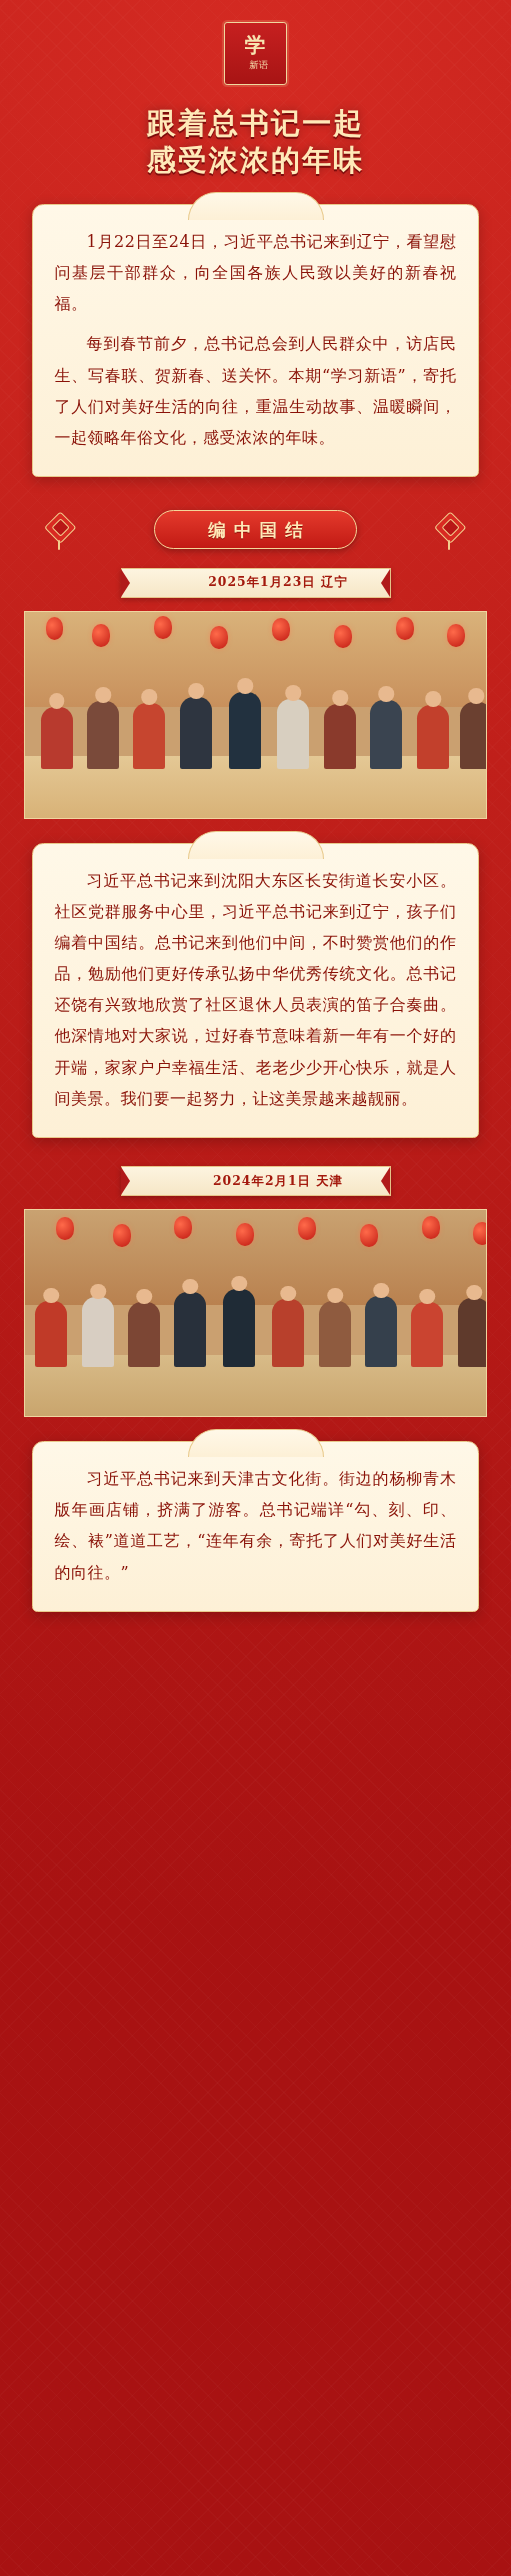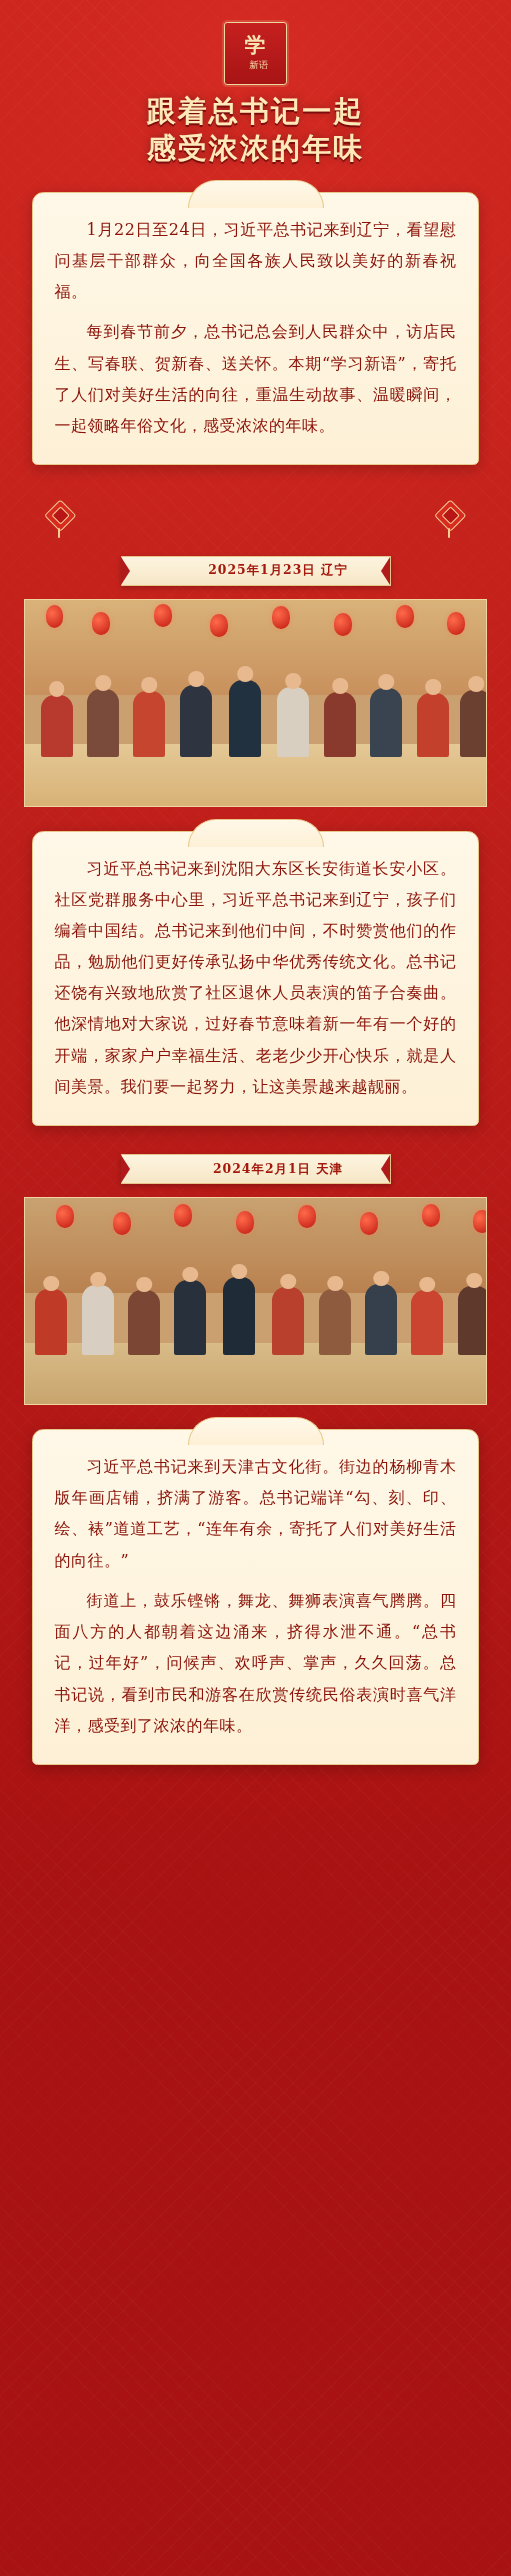--- a/index.html
+++ b/index.html
@@ -66,21 +66,21 @@
     font-size: 9.3px;
     line-height: 1.15;
     color: #f7e3b0;
     letter-spacing: 0.5px;
     margin-left: 7px;
   }
 
   
   .main-title {
     position: relative;
-    margin-top: 8px;
+    margin-top: 20px;
     text-align: center;
     font-family: "DejaVu Serif", serif;
     font-weight: bold;
     color: #ffe9b8;
     font-size: 29px;
     line-height: 1.3;
     letter-spacing: 2.1px;
     text-shadow: 0 1.5px 0 #7d0c0c, 0 0 8.2px rgba(0,0,0,0.35);
   }
   .main-title .ln { display: block; }
@@ -293,20 +293,23 @@
     <p>1月22日至24日，习近平总书记来到辽宁，看望慰问基层干部群众，向全国各族人民致以美好的新春祝福。</p>
     <p>每到春节前夕，总书记总会到人民群众中，访店民生、写春联、贺新春、送关怀。本期“学习新语”，寄托了人们对美好生活的向往，重温生动故事、温暖瞬间，一起领略年俗文化，感受浓浓的年味。</p>
   </div>
 
   <div class="section-head">
     <div class="knot-row">
       <div class="knot left">
         <div class="sq"></div>
           <div class="sq2"></div>
           <div class="tassel"></div>
+      </div>
+      <div class="title-plaque">
+        <div class="t">编中国结</div>
       </div>
       <div class="knot right">
         <div class="sq"></div>
           <div class="sq2"></div>
           <div class="tassel"></div>
       </div>
     </div>
     <div class="date-banner">
       <div class="d">2025年1月23日 辽宁</div>
     </div>
@@ -373,18 +376,17 @@
       <span style="left:294px;height:66px;background:#8f5b3f"></span>
       <span style="left:340px;height:71px;background:#35404c"></span>
       <span style="left:386px;height:65px;background:#ca4430"></span>
       <span style="left:433px;height:69px;background:#5f3a2c"></span>
     </div>
 
   </div>
 
   <div class="card">
     <p>习近平总书记来到天津古文化街。街边的杨柳青木版年画店铺，挤满了游客。总书记端详“勾、刻、印、绘、裱”道道工艺，“连年有余，寄托了人们对美好生活的向往。”</p>
-    <p>街道上，鼓乐铿锵，舞龙、舞狮表演喜气腾腾。四面八方的人都朝着这边涌来，挤得水泄不通。“总书记，过年好”，问候声、欢呼声、掌声，久久回荡。总书记说，看到市民和游客在欣赏传统民俗表演时喜气洋洋，感受到了浓浓的年味。</p>
   </div>
 
   <div class="tail"></div>
 </div>
 
 
 </body></html>

